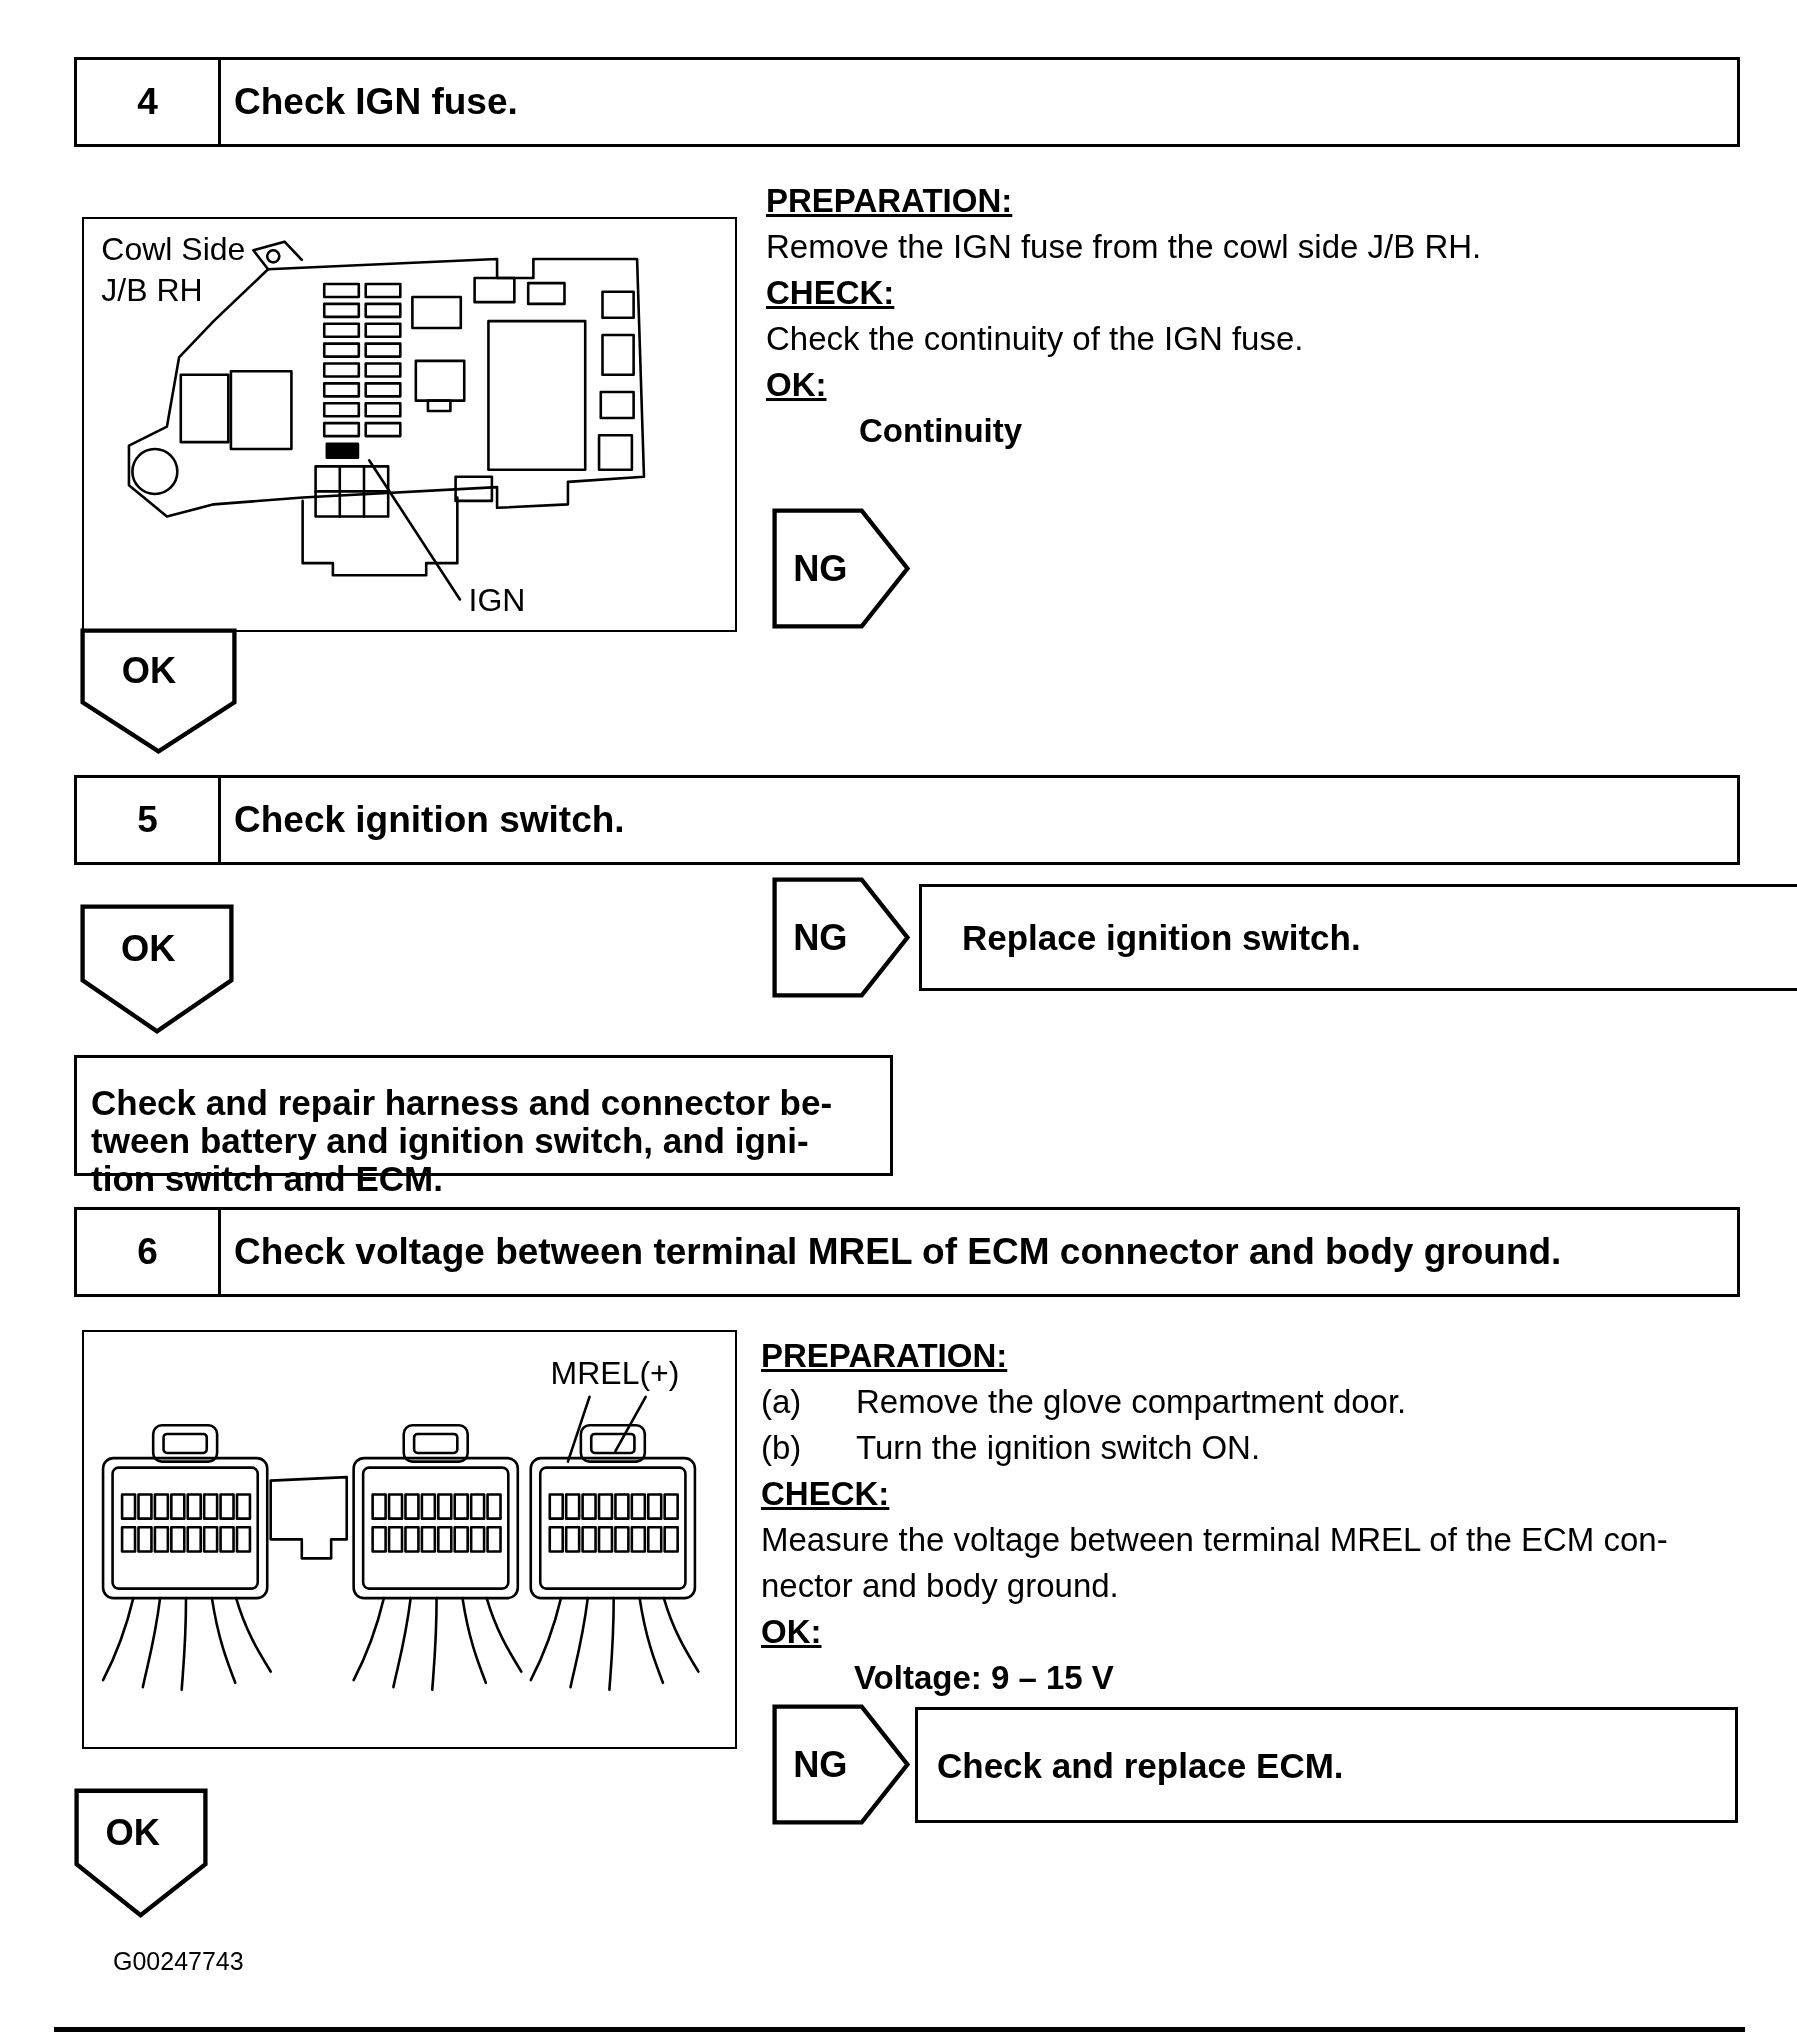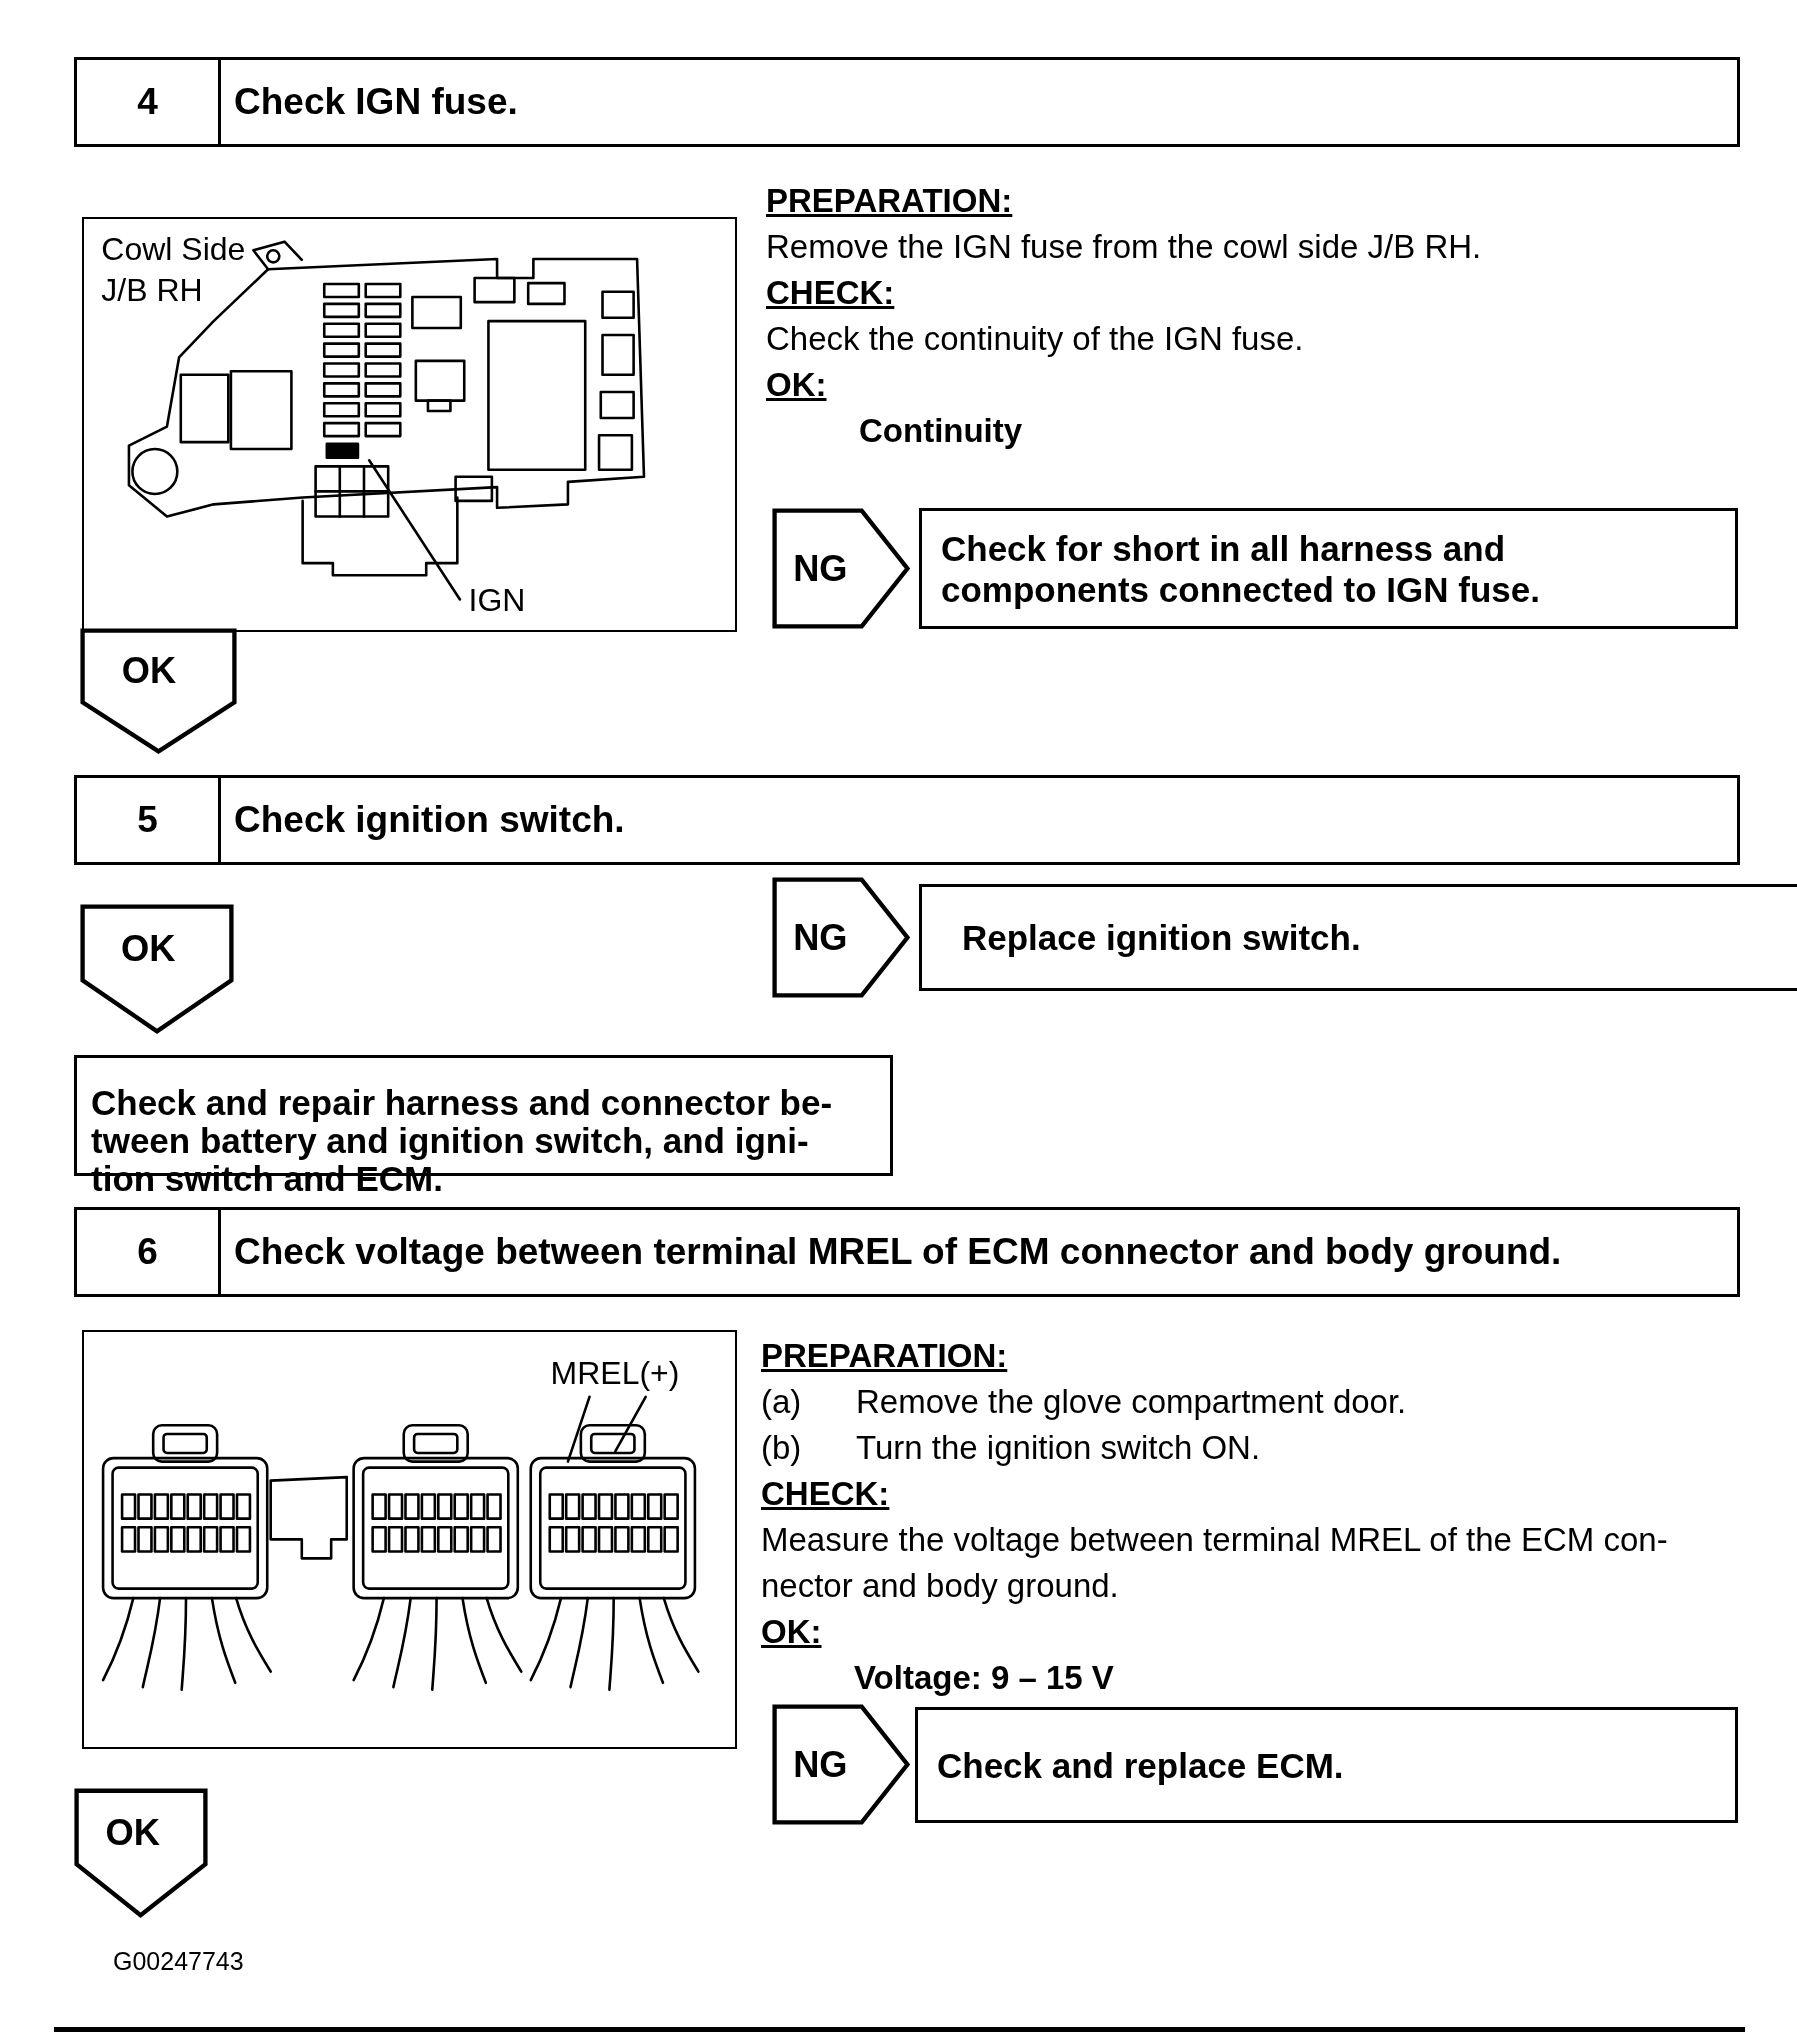--- a/index.html
+++ b/index.html
@@ -128,21 +128,20 @@
     <div class="h-underline">CHECK:</div>
     <div>Check the continuity of the IGN fuse.</div>
     <div class="h-underline">OK:</div>
     <div class="indent-bold">Continuity</div>
   </div>
 
   <svg class="abs flowshape" style="left:772px; top:508px;" width="138" height="121" viewBox="0 0 160 140">
     <polygon points="3,3 104,3 157,70 104,137 3,137"></polygon>
     <text x="56" y="85">NG</text>
   </svg>
-  <div class="abs ng-box" style="left:919px; top:508px; width:819px; height:121px;">Check for short in all harness and components connected to IGN fuse.</div>
 
   <svg class="abs flowshape" style="left:80px; top:628px;" width="157" height="126" viewBox="0 0 182 146">
     <polygon points="3,3 179,3 179,86 91,143 3,86"></polygon>
     <text x="80" y="64">OK</text>
   </svg>
 
   <div class="abs step-header" style="left:74px; top:775px; width:1666px; height:90px;">
     <div class="step-num">5</div>
     <div class="step-title">Check ignition switch.</div>
   </div>

